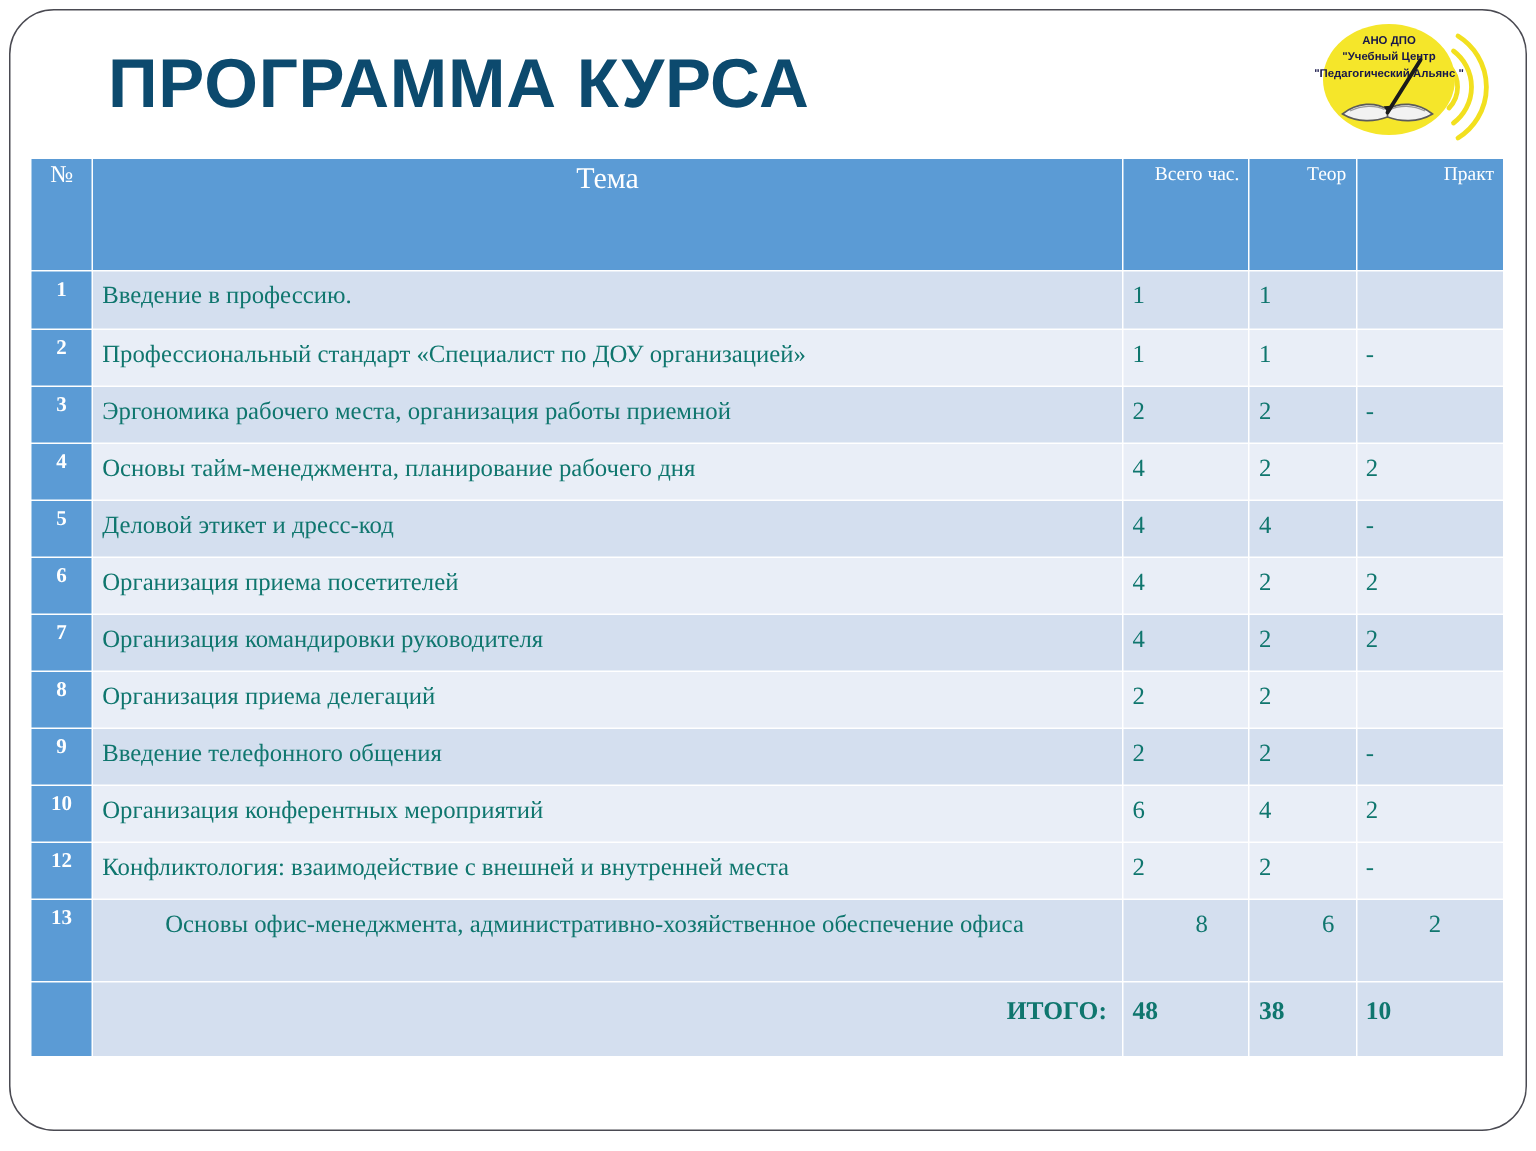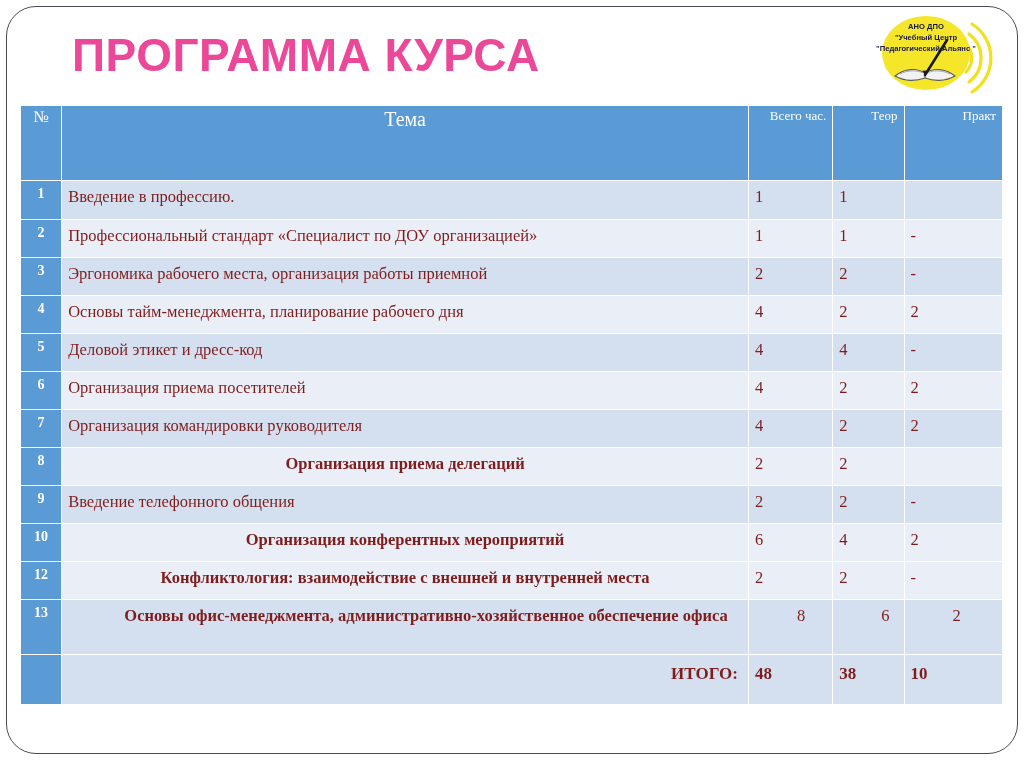--- a/index.html
+++ b/index.html
@@ -32,21 +32,21 @@
     pointer-events: none;
   }
   .title {
     position: absolute;
     left: 72px;
     top: 28px;
     font-family: "Liberation Sans", sans-serif;
     font-weight: bold;
     font-size: 46px;
     letter-spacing: 0.5px;
-    color: #ec4899;
+    color: #0c4a6e;
     white-space: nowrap;
   }
   
   .logo {
     position: absolute;
     left: 869px;
     top: 12px;
     width: 145px;
     height: 92px;
   }
@@ -91,26 +91,26 @@
     background: #5b9bd5;
     color: #ffffff;
     text-align: center;
     font-size: 14px;
     font-weight: bold;
     padding-top: 5px;
   }
   tbody td.topic,
   tbody td.val {
     font-size: 16.5px;
-    color: #7f1d1d;
+    color: #0f766e;
     padding-top: 6px;
   }
   tbody tr.odd  td.topic, tbody tr.odd  td.val { background: #d4dfef; }
   tbody tr.even td.topic, tbody tr.even td.val { background: #e9eef7; }
-  tbody tr.bold td.topic { font-weight: bold; text-align: center; }
+  tbody tr.bold td.topic { font-weight: normal; }
 
   tr.r1  td.topic, tr.r1  td.val { height: 30px; }
   tr.r13 td.topic, tr.r13 td.val { height: 46px; }
   tr.r14 td.topic, tr.r14 td.val { height: 42px; }
   tbody tr td.topic, tbody tr td.val { height: 29px; }
   tbody tr.r13 td.topic, tbody tr.r13 td.val { height: 46px; padding-left: 48px; }
   tbody tr.r14 td.topic, tbody tr.r14 td.val { height: 42px; }
 
   tr.total td.num { background: #5b9bd5; }
   tr.total td.topic {

